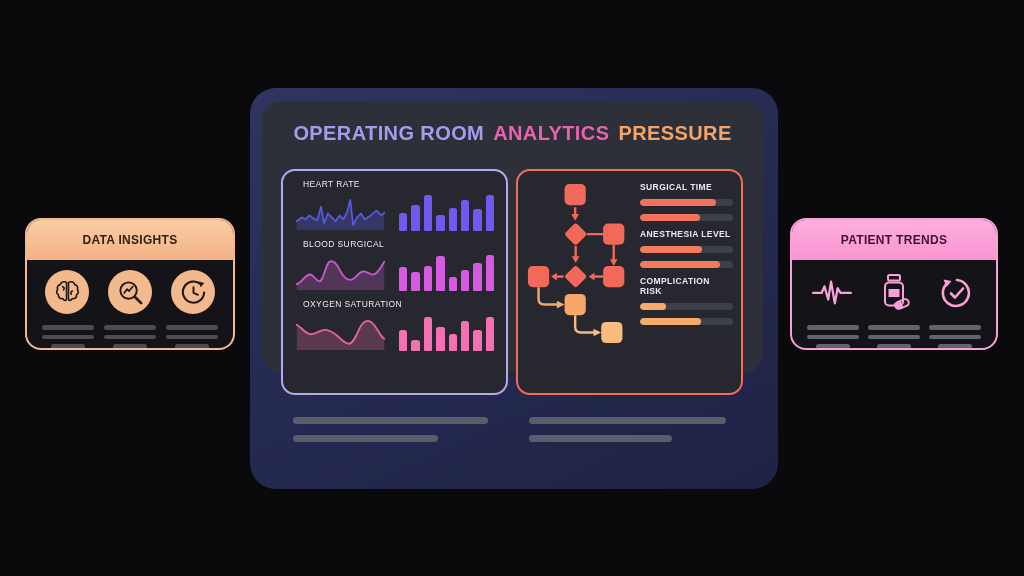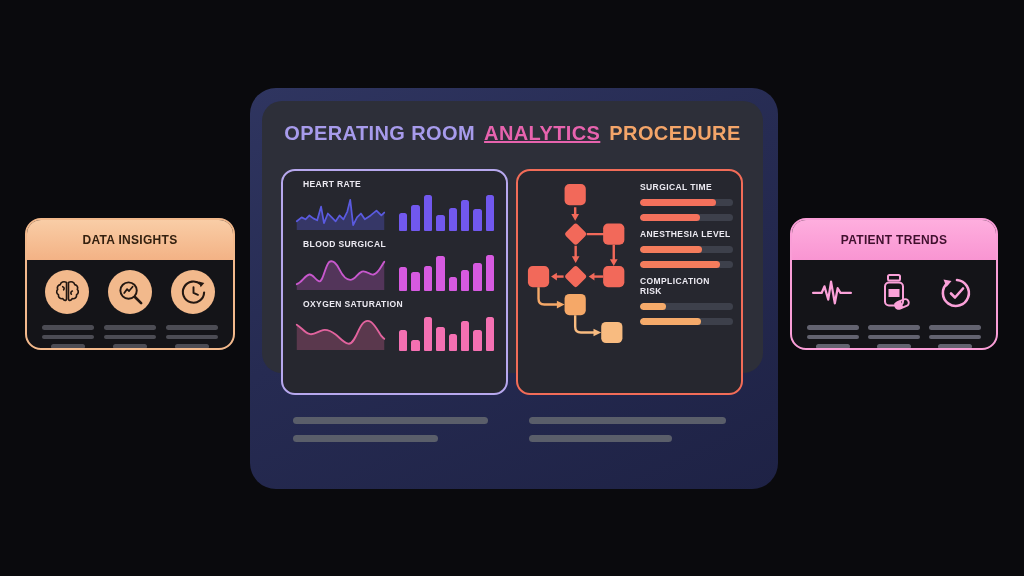--- a/index.html
+++ b/index.html
@@ -35,21 +35,21 @@
   .panel-header{
     height:29px;display:flex;align-items:center;justify-content:center;
     font-weight:bold;font-size:11.5px;letter-spacing:.3px;
   }
   .vital .panel-header{background:linear-gradient(180deg,#d2c7f6,#b2a1ee);}
   .procedure .panel-header{background:linear-gradient(180deg,#f67d66,#f16854);}
 
   
   .vital-body{padding:8px 12px 0;}
   .vrow{margin-bottom:8px;}
-  .vrow-label{font-size:8.5px;font-weight:bold;color:#eceaf2;letter-spacing:.4px;margin-bottom:4px;padding-left:8px;}
+  .vrow-label{font-size:8.5px;font-weight:normal;color:#eceaf2;letter-spacing:.4px;margin-bottom:4px;padding-left:8px;}
   .vrow-charts{display:flex;align-items:flex-end;gap:13px;}
   .linechart{width:92px;height:35px;display:block;}
   .barchart{width:96px;height:38px;display:flex;align-items:flex-end;gap:4px;}
   .bar{flex:1;border-radius:2.5px 2.5px 1px 1px;}
 
   
   .procedure-body{padding:8px 8px 0;display:flex;}
   .flow{width:108px;height:172px;flex:0 0 auto;}
   .metrics{flex:1;margin-left:6px;padding-top:3px;}
   .metric{}
@@ -140,22 +140,22 @@
         </div>
     </div>
   </div>
 </section>
 
 <section class="dashboard">
   <div class="inner">
 
     <h1 class="main-title">
       <span style="color: rgb(167, 155, 236);">OPERATING ROOM</span>
-      <span style="color: rgb(231, 99, 174); text-decoration: underline;">ANALYTICS</span>
-      <span style="color: rgb(244, 165, 105);">PROCEDURE</span>
+      <span style="color: rgb(231, 99, 174);">ANALYTICS</span>
+      <span style="color: rgb(244, 165, 105);">PRESSURE</span>
     </h1>
 
     <div class="panel vital" style="border-color: rgb(183, 168, 238);">
       <div class="vital-body">
 
         <div class="vrow">
           <div class="vrow-label">HEART RATE</div>
           <div class="vrow-charts">
             <svg class="linechart" viewBox="0 0 92 36">
               <path stroke="none" d="M1,26 L6,22 L10,24 L14,20 L18,23 L22,25 L26,11 L29,28 L33,18 L37,22 L41,26 L45,20 L49,24 L53,16 L56,4 L59,30 L63,22 L67,18 L71,24 L77,20 L83,15 L88,20 L91,17 L91,35 L1,35 Z" style="fill: rgba(90, 90, 224, 0.32);"></path>

